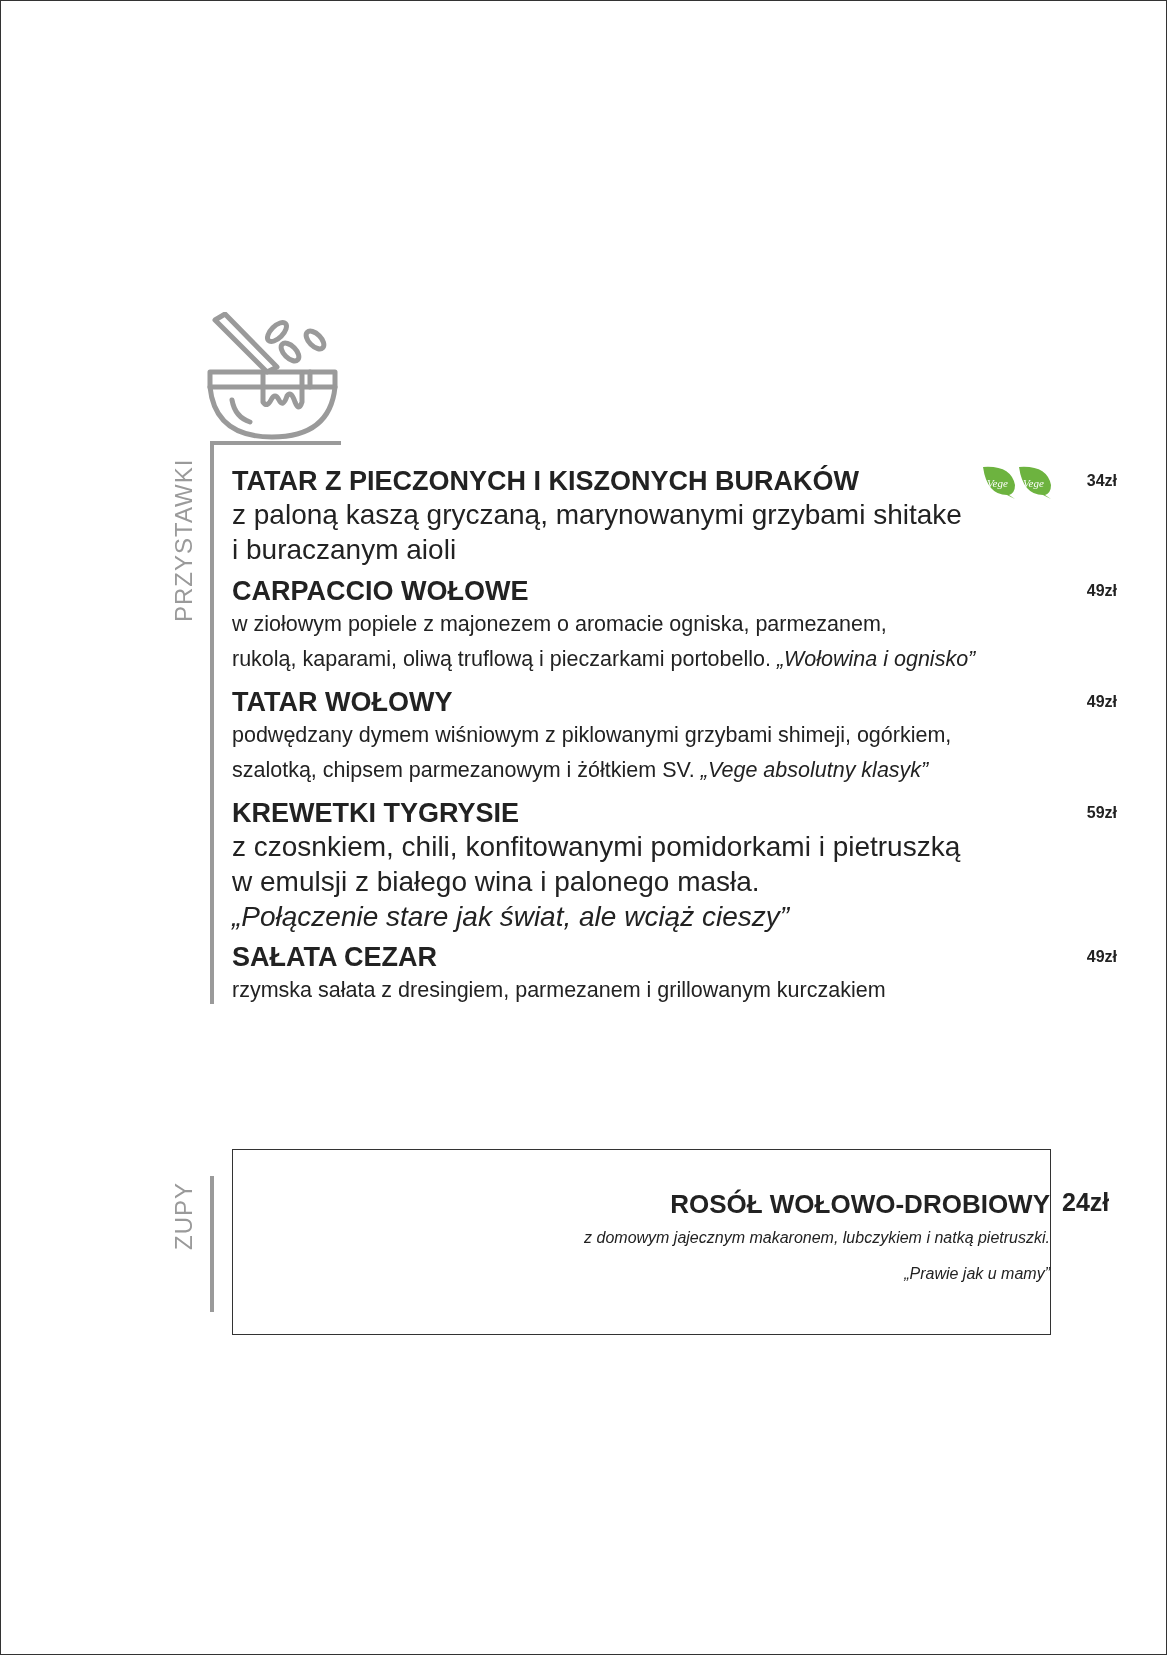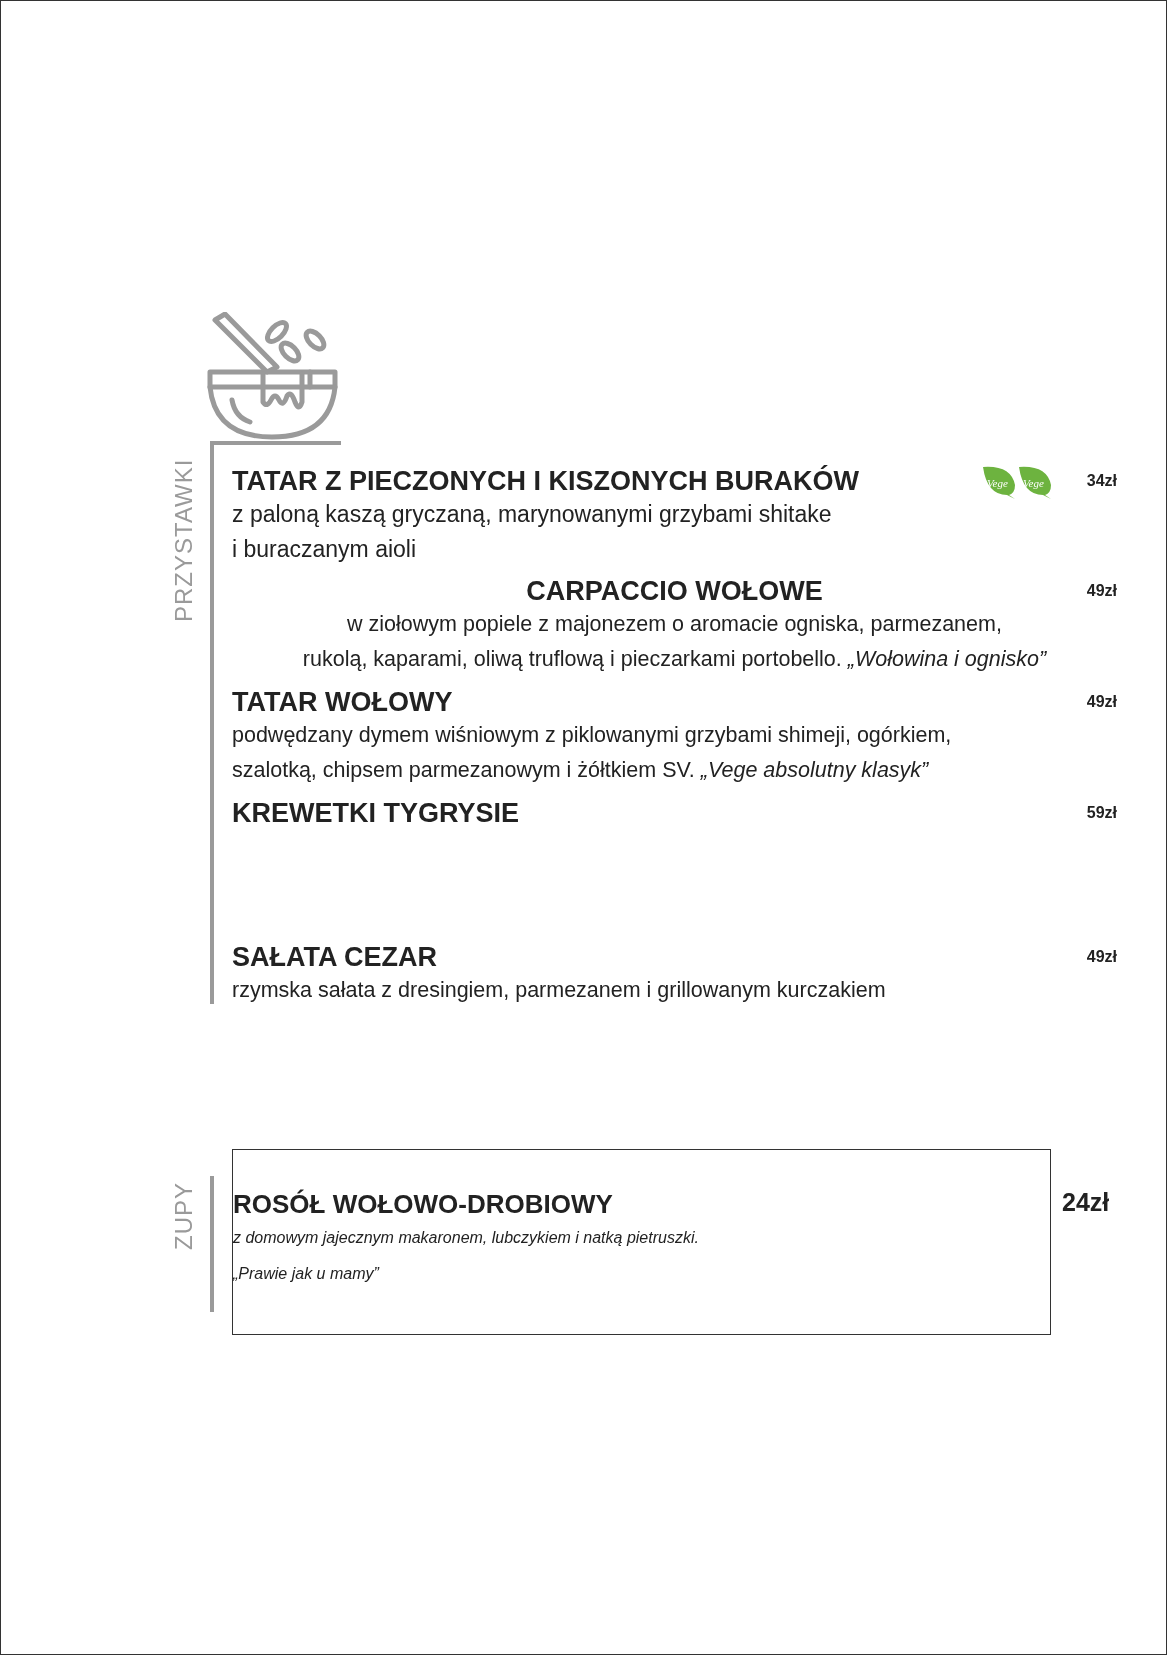--- a/index.html
+++ b/index.html
@@ -4,25 +4,25 @@
 <style>
   html,body{margin:0;padding:0;background:#fff;}
   body{width:1167px;height:1655px;position:relative;overflow:hidden;font-family:"Liberation Sans",sans-serif;color:#222;}
   .page{position:absolute;left:0;top:0;width:1165px;height:1653px;border:1px solid #333;}
   .side-label{position:absolute;color:#9a9a9a;font-size:24px;letter-spacing:1px;transform:rotate(-90deg);transform-origin:left top;white-space:nowrap;}
   .vline{position:absolute;background:#9a9a9a;width:4px;}
   .hline{position:absolute;background:#9a9a9a;height:4px;}
   .item{position:absolute;left:232px;width:885px;}
   .item-name{font-size:27px;font-weight:bold;color:#222;line-height:32px;}
   .item-price{position:absolute;right:0;top:0;font-size:16px;font-weight:bold;color:#222;line-height:32px;}
-  .desc{font-size:23px;line-height:35px;color:#222;}
+  .desc{font-size:28px;line-height:35px;color:#222;}
   .desc.small{font-size:21.5px;}
   .desc i{}
   .badges{position:absolute;right:64px;top:0;display:flex;}
-  .soup-box{position:absolute;left:232px;top:1149px;width:819px;height:186px;border:1.5px solid #333;box-sizing:border-box;text-align:left;}
+  .soup-box{position:absolute;left:232px;top:1149px;width:819px;height:186px;border:1.5px solid #333;box-sizing:border-box;text-align:right;}
   .soup-name{margin-top:38px;font-size:26px;font-weight:bold;line-height:32px;}
   .soup-desc{font-size:16px;font-style:italic;line-height:36px;}
   .soup-price{position:absolute;left:1062px;top:1188px;font-size:25px;font-weight:bold;}
 </style>
 </head>
 <body>
 
 <div class="page"></div>
 
 <svg style="position:absolute;left:205px;top:312px;" width="140" height="135" viewBox="0 0 140 135">
@@ -55,41 +55,46 @@
         <text x="6" y="22" font-size="11" font-style="italic" fill="#fff" font-family="Liberation Serif,serif">Vege</text>
       </svg>
   </div>
   <div class="item-price">34zł</div>
   <div class="desc">
     <div>z paloną kaszą gryczaną, marynowanymi grzybami shitake</div>
     <div>i buraczanym aioli</div>
   </div>
 </div>
 
-<div class="item" style="top:575px;text-align:center;">
+<div class="item" style="top:575px;">
   <div class="item-name">CARPACCIO WOŁOWE</div>
   <div class="item-price">49zł</div>
   <div class="desc small">
     <div>w ziołowym popiele z majonezem o aromacie ogniska, parmezanem,</div>
     <div><span>rukolą, kaparami, oliwą truflową i pieczarkami portobello. </span><i>„Wołowina i ognisko”</i></div>
   </div>
 </div>
 
 <div class="item" style="top:686px;">
   <div class="item-name">TATAR WOŁOWY</div>
   <div class="item-price">49zł</div>
   <div class="desc small">
     <div>podwędzany dymem wiśniowym z piklowanymi grzybami shimeji, ogórkiem,</div>
     <div><span>szalotką, chipsem parmezanowym i żółtkiem SV. </span><i>„Vege absolutny klasyk”</i></div>
   </div>
 </div>
 
 <div class="item" style="top:797px;">
   <div class="item-name">KREWETKI TYGRYSIE</div>
   <div class="item-price">59zł</div>
+  <div class="desc">
+    <div>z czosnkiem, chili, konfitowanymi pomidorkami i pietruszką</div>
+    <div>w emulsji z białego wina i palonego masła.</div>
+    <div><i>„Połączenie stare jak świat, ale wciąż cieszy”</i></div>
+  </div>
 </div>
 
 <div class="item" style="top:941px;">
   <div class="item-name">SAŁATA CEZAR</div>
   <div class="item-price">49zł</div>
   <div class="desc small">
     <div>rzymska sałata z dresingiem, parmezanem i grillowanym kurczakiem</div>
   </div>
 </div>
 

